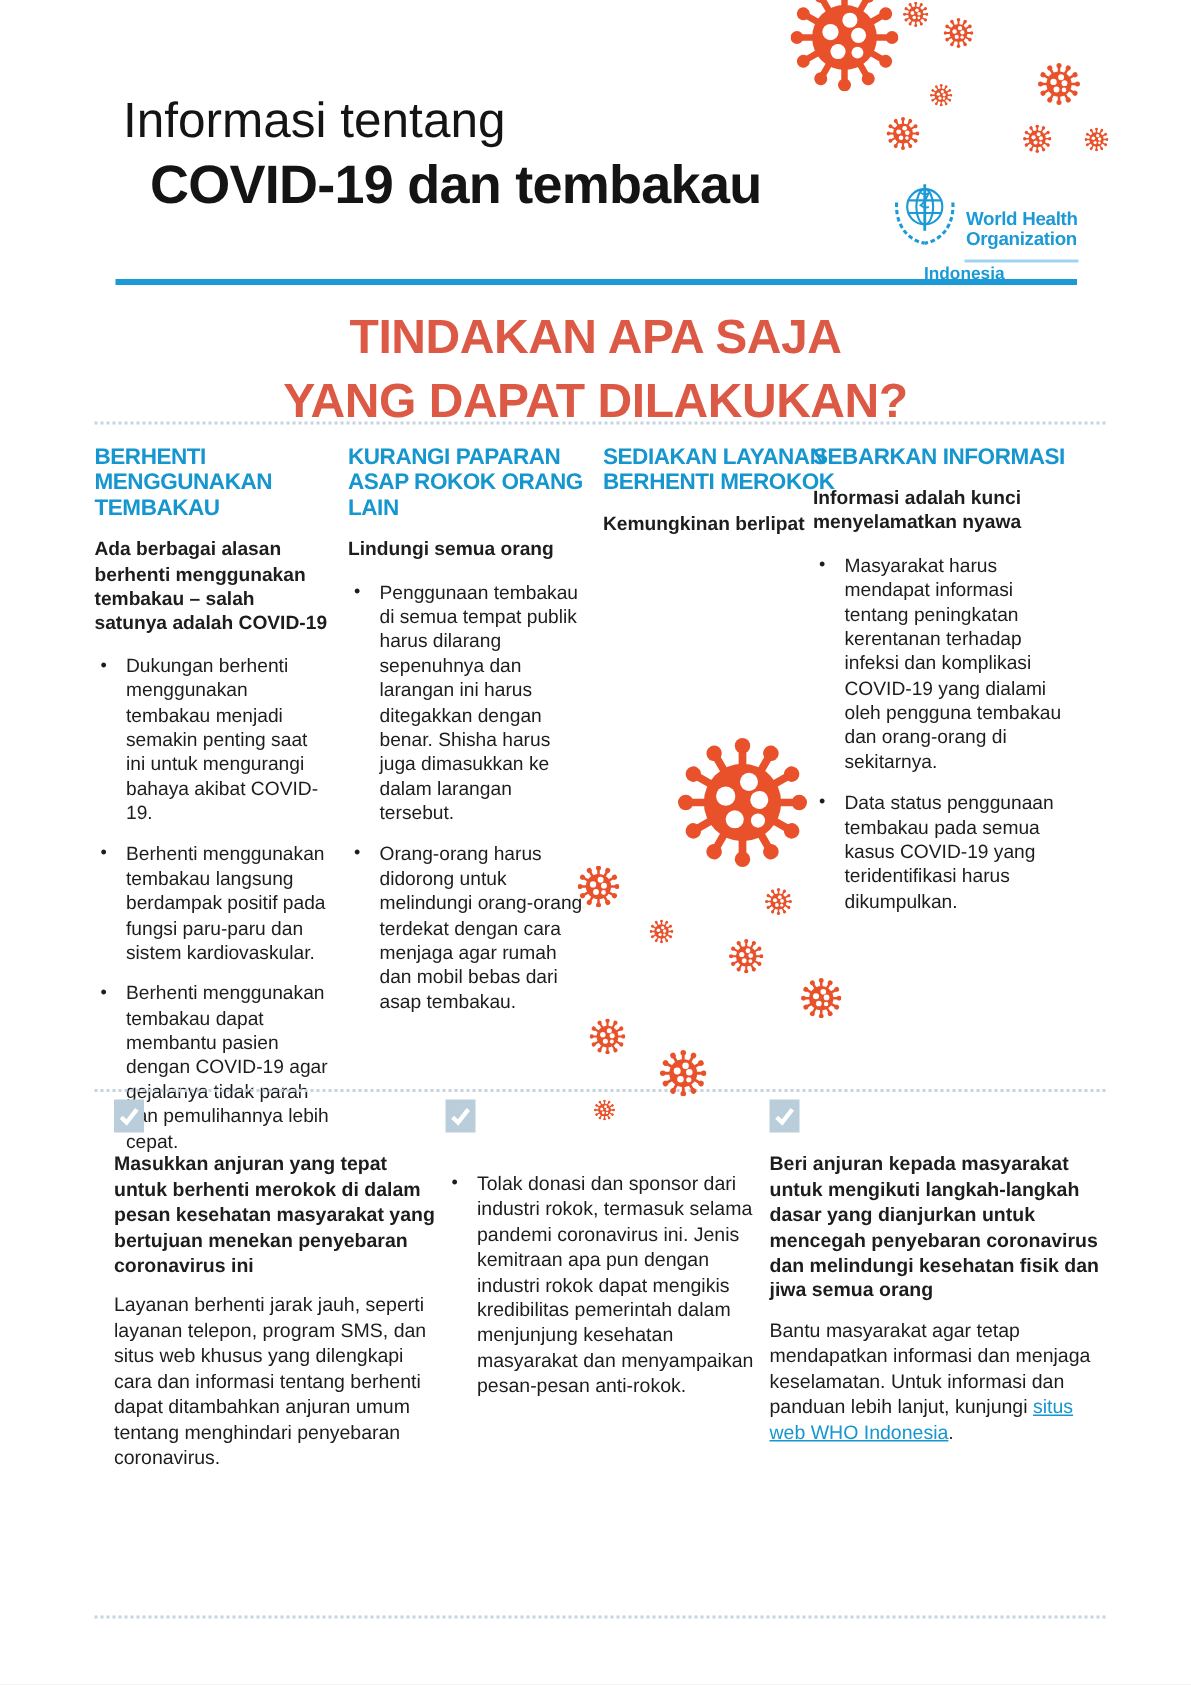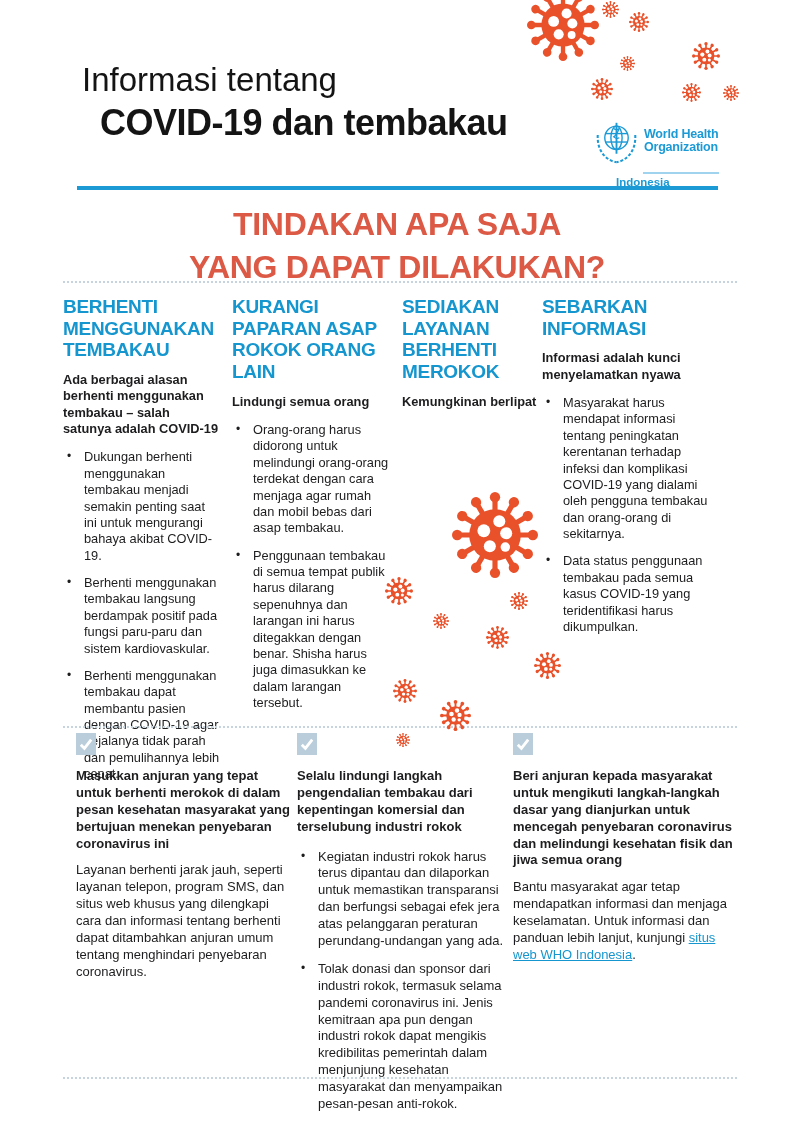--- a/index.html
+++ b/index.html
@@ -13,36 +13,36 @@
     color:#1d1d1f;
   }
   
   .title-block{position:absolute;left:82px;top:60px;}
   .title-line1{font-size:33px;font-weight:400;color:#141414;line-height:1.2;}
   .title-line2{font-size:36px;font-weight:700;color:#141414;line-height:1.25;letter-spacing:-0.5px;margin-left:18px;}
   .title-rule{position:absolute;left:77px;top:186px;width:641px;height:4px;background:#1b9ad6;}
 
   .who-logo{position:absolute;left:594px;top:120px;width:130px;}
   .who-logo-top{display:flex;align-items:flex-start;gap:5px;}
-  .who-name{color:#1b9ad6;font-weight:700;font-size:12.5px;line-height:1.05;margin-top:8px;letter-spacing:-0.2px;}
+  .who-name{color:#1b9ad6;font-weight:700;font-size:12.5px;line-height:1.05;margin-top:20px;letter-spacing:-0.2px;}
   .who-sep{height:2px;background:#9fd3ee;margin:3px 0 2px 49px;width:76px;}
   .who-country{color:#1b9ad6;font-weight:700;font-size:11.5px;margin-left:22px;}
 
   
   .headline{position:absolute;left:97px;top:203px;width:600px;text-align:center;
     color:#dc5945;font-weight:700;font-size:32px;line-height:1.33;letter-spacing:-0.3px;}
 
   .dotted{position:absolute;left:63px;width:674px;border-top:2px dotted #c6d4df;}
   .dotted-1{top:281px;}
   .dotted-2{top:726px;}
   .dotted-3{top:1077px;}
 
   
   .col{position:absolute;top:296px;}
-  .col h2{margin:0;color:#1596cf;font-size:19px;font-weight:700;line-height:1.14;letter-spacing:-0.3px;}
+  .col h2{margin:0;color:#1596cf;font-size:15px;font-weight:700;line-height:1.14;letter-spacing:-0.3px;}
   .lead{font-weight:700;font-size:12.8px;line-height:1.28;margin:11px 0 0 0;}
   .body-p{font-size:12.8px;line-height:1.28;margin:10px 0 0 0;}
   ul.bul{list-style:none;margin:12px 0 0 0;padding:0;font-size:12.8px;line-height:1.28;}
   ul.bul li{position:relative;padding-left:21px;margin-bottom:11px;}
   ul.bul li::before{content:"•";position:absolute;left:4px;top:0;font-size:12px;}
 
   .col-1{left:63px;width:158px;}
   .col-2{left:232px;width:160px;}
   .col-3{left:402px;width:158px;}
   .col-4{left:542px;width:168px;}
@@ -178,22 +178,22 @@
       <li>Dukungan berhenti menggunakan tembakau menjadi semakin penting saat ini untuk mengurangi bahaya akibat COVID-19.</li>
       <li>Berhenti menggunakan tembakau langsung berdampak positif pada fungsi paru-paru dan sistem kardiovaskular.</li>
       <li>Berhenti menggunakan tembakau dapat membantu pasien dengan COVID-19 agar gejalanya tidak parah dan pemulihannya lebih cepat.</li>
     </ul>
   </div>
 
   <div class="col col-2">
     <h2>KURANGI PAPARAN ASAP ROKOK ORANG LAIN</h2>
     <p class="lead">Lindungi semua orang</p>
     <ul class="bul">
+      <li>Penggunaan tembakau di semua tempat publik harus dilarang sepenuhnya dan larangan ini harus ditegakkan dengan benar. Shisha harus juga dimasukkan ke dalam larangan tersebut.</li>
       <li>Orang-orang harus didorong untuk melindungi orang-orang terdekat dengan cara menjaga agar rumah dan mobil bebas dari asap tembakau.</li>
-      <li>Penggunaan tembakau di semua tempat publik harus dilarang sepenuhnya dan larangan ini harus ditegakkan dengan benar. Shisha harus juga dimasukkan ke dalam larangan tersebut.</li>
     </ul>
   </div>
 
   <div class="col col-3">
     <h2>SEDIAKAN LAYANAN BERHENTI MEROKOK</h2>
     <p class="lead">Kemungkinan berlipat</p>
   </div>
 
   <div class="col col-4">
     <h2>SEBARKAN INFORMASI</h2>
@@ -221,23 +221,21 @@
         <path d="M3.5 11 L8 15.5 L16.5 4.5" stroke="#fff" stroke-width="3.6" fill="none"></path>
       </svg>
   </div>
 
   <div class="action act-1">
     <p class="lead">Masukkan anjuran yang tepat untuk berhenti merokok di dalam pesan kesehatan masyarakat yang bertujuan menekan penyebaran coronavirus ini</p>
     <p class="body-p">Layanan berhenti jarak jauh, seperti layanan telepon, program SMS, dan situs web khusus yang dilengkapi cara dan informasi tentang berhenti dapat ditambahkan anjuran umum tentang menghindari penyebaran coronavirus.</p>
   </div>
 
   <div class="action act-2">
-    <p class="lead">Selalu lindungi langkah pengendalian tembakau dari kepentingan komersial dan terselubung industri rokok</p>
-    <ul class="bul">
-      <li>Kegiatan industri rokok harus terus dipantau dan dilaporkan untuk memastikan transparansi dan berfungsi sebagai efek jera atas pelanggaran peraturan perundang-undangan yang ada.</li>
+    <ul class="bul">
       <li>Tolak donasi dan sponsor dari industri rokok, termasuk selama pandemi coronavirus ini. Jenis kemitraan apa pun dengan industri rokok dapat mengikis kredibilitas pemerintah dalam menjunjung kesehatan masyarakat dan menyampaikan pesan-pesan anti-rokok.</li>
     </ul>
   </div>
 
   <div class="action act-3">
     <p class="lead">Beri anjuran kepada masyarakat untuk mengikuti langkah-langkah dasar yang dianjurkan untuk mencegah penyebaran coronavirus dan melindungi kesehatan fisik dan jiwa semua orang</p>
     <p class="body-p"><span>Bantu masyarakat agar tetap mendapatkan informasi dan menjaga keselamatan. Untuk informasi dan panduan lebih lanjut, kunjungi </span><a class="link" href="#">situs web WHO Indonesia</a><span>.</span></p>
   </div>
 
   <div class="dotted dotted-3"></div>

